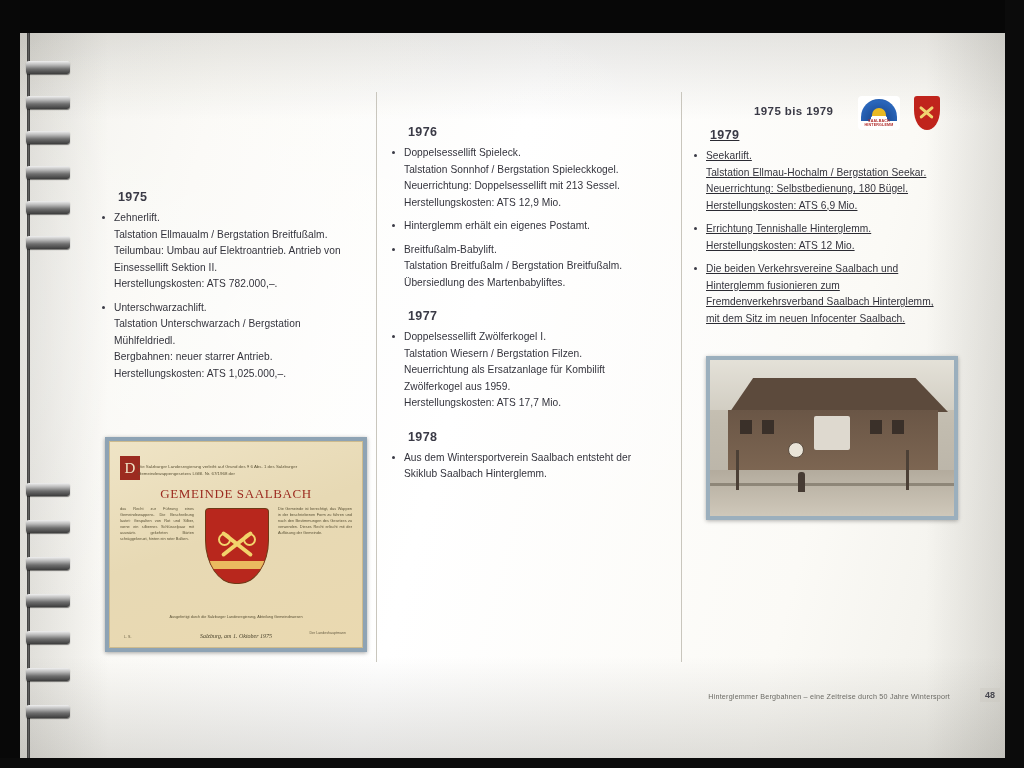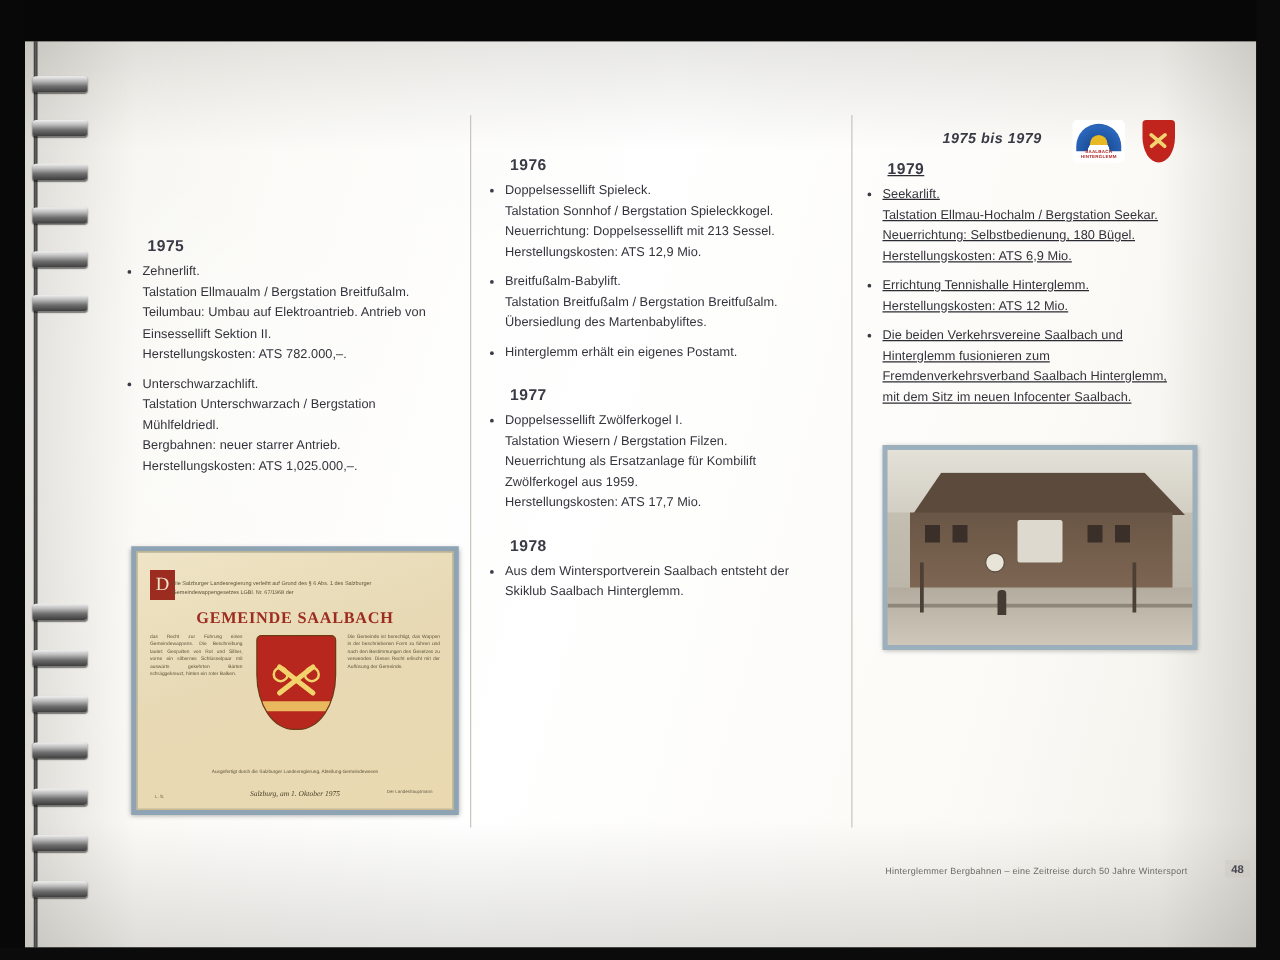--- a/index.html
+++ b/index.html
@@ -142,21 +142,21 @@
     overflow: hidden;
     box-sizing: border-box;
     border: 1px solid #cdbb8e;
   }
   .cert-title {
     position: absolute;
     left: 0; right: 0;
     top: 44px;
     text-align: center;
     font-family: "Liberation Serif", serif;
-    font-weight: bold;
+    font-weight: normal;
     font-size: 13px;
     color: #9c2b20;
     letter-spacing: 0.6px;
   }
   .cert-topline {
     position: absolute;
     left: 28px; right: 14px;
     top: 22px;
     font-size: 4.4px;
     color: #5d5438;
@@ -271,21 +271,20 @@
     height: 38px;
   }
   .c3-period {
     position: absolute;
     left: 62px;
     top: 9px;
     font-size: 11.5px;
     font-weight: bold;
     color: #3a3a46;
     letter-spacing: 0.4px;
-    font-style: italic;
   }
   .logo-round {
     position: absolute;
     left: 166px;
     top: 0px;
     width: 42px;
     height: 34px;
     border-radius: 4px;
     background: #ffffff;
     overflow: hidden;
@@ -523,24 +522,24 @@
   </div>
 
   <div class="col col-2" style="top:125px">
 
     <div class="year">1976</div>
     <ul class="bullets">
       <li style="white-space:pre-line">Doppelsessellift Spieleck.
 Talstation Sonnhof / Bergstation Spieleckkogel.
 Neuerrichtung: Doppelsessellift mit 213 Sessel.
 Herstellungskosten: ATS 12,9 Mio.</li>
+      <li style="white-space:pre-line">Hinterglemm erhält ein eigenes Postamt.</li>
       <li style="white-space:pre-line">Breitfußalm-Babylift.
 Talstation Breitfußalm / Bergstation Breitfußalm.
 Übersiedlung des Martenbabyliftes.</li>
-      <li style="white-space:pre-line">Hinterglemm erhält ein eigenes Postamt.</li>
     </ul>
 
     <div class="year">1977</div>
     <ul class="bullets">
       <li style="white-space:pre-line">Doppelsessellift Zwölferkogel I.
 Talstation Wiesern / Bergstation Filzen.
 Neuerrichtung als Ersatzanlage für Kombilift Zwölferkogel aus 1959.
 Herstellungskosten: ATS 17,7 Mio.</li>
     </ul>
 

